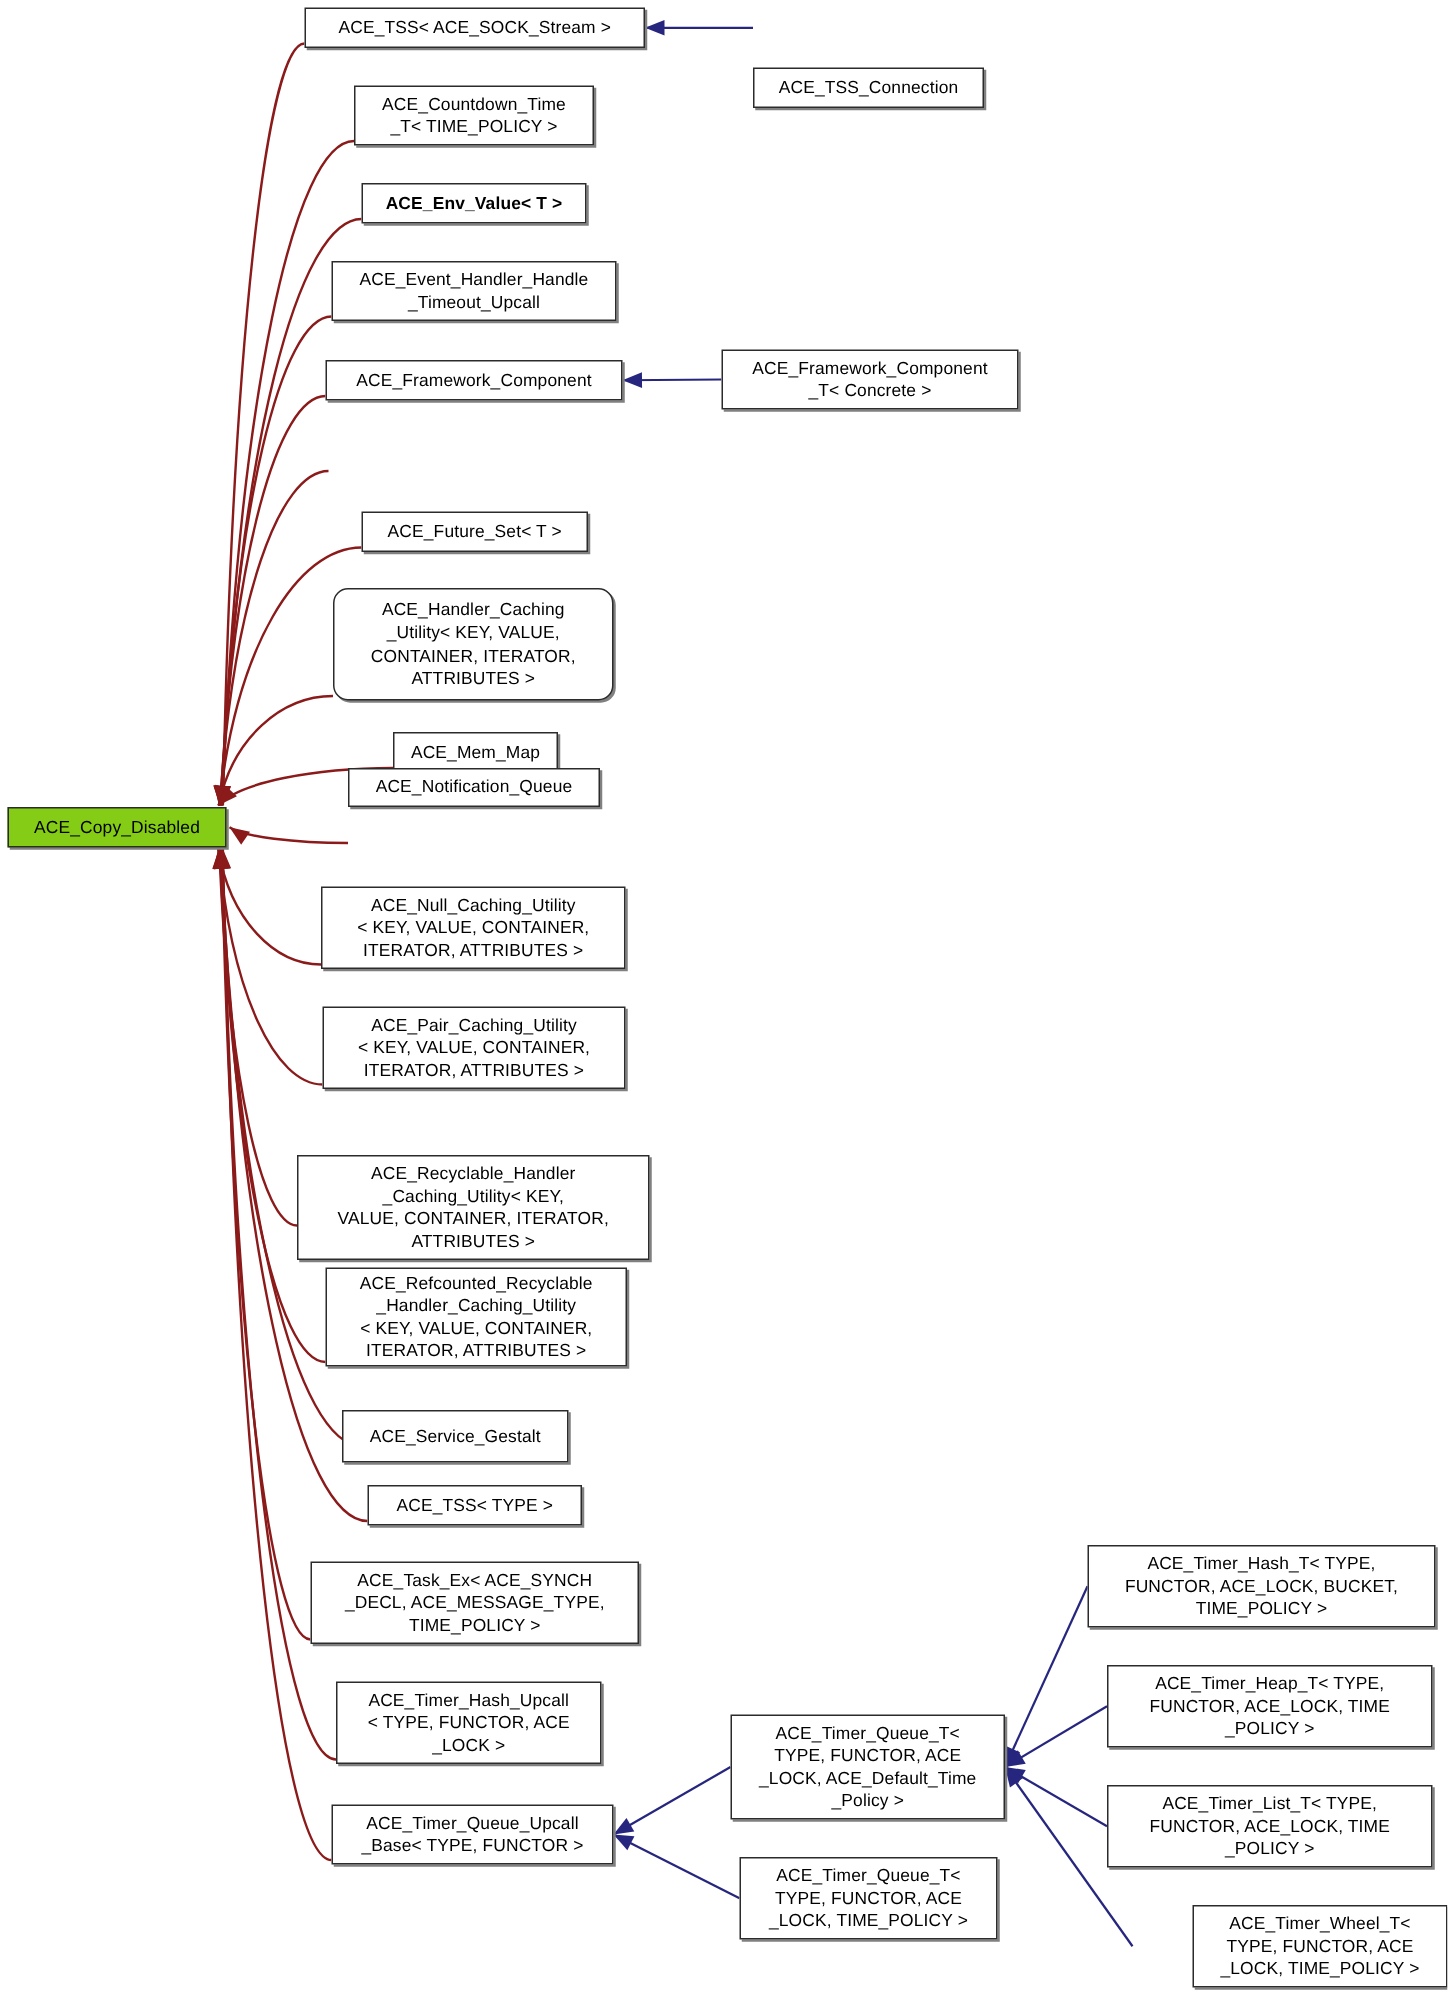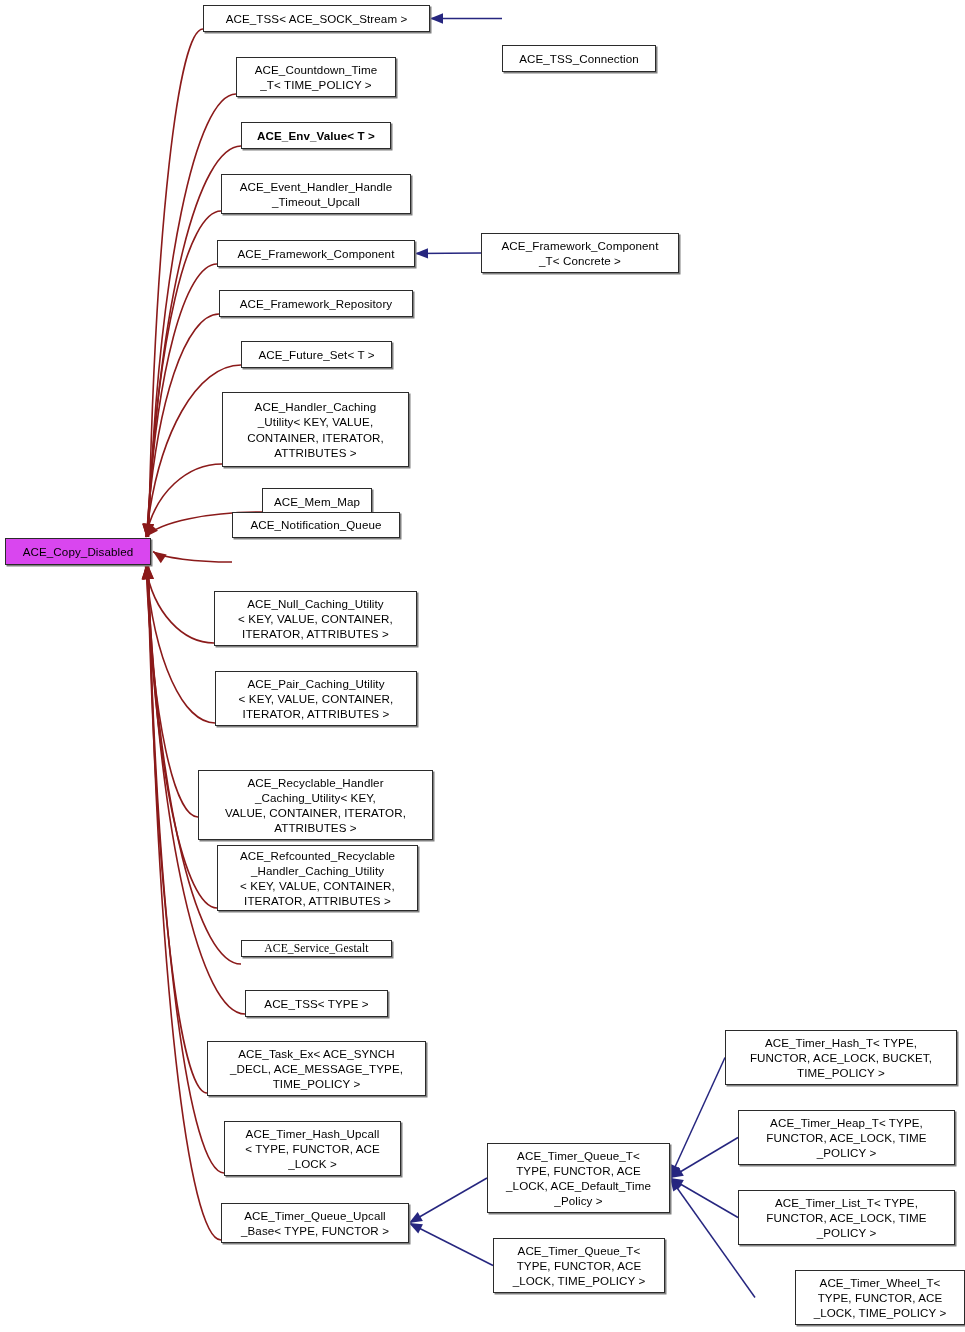--- a/index.html
+++ b/index.html
@@ -24,21 +24,21 @@
     text-align:center;
     color:#000000;
     font-size:11.6px;
     line-height:1.30;
     letter-spacing:0.1px;
     white-space:pre-line;
     padding:6px 3px;
     z-index:2;
   }
   .node.root{
-    background:#d946ef;
+    background:#84cc16;
     border-color:#2b2b2b;
   }
 </style>
 </head>
 <body>
 
 <div id="diagram">
   <svg id="edges" width="965" height="1332" viewBox="0 0 965 1332">
       <path d="M 755 1297.5 L 670 1178" fill="none" stroke="#26267f" stroke-width="1.5"></path>
       <path d="M 738 1217.5 L 670 1178" fill="none" stroke="#26267f" stroke-width="1.5"></path>
@@ -99,43 +99,42 @@
     <div class="node" style="left: 203px; top: 5px; width: 227px; height: 27px;">ACE_TSS&lt; ACE_SOCK_Stream &gt;</div>
     <div class="node" style="left: 502px; top: 5px; width: 154px; height: 27px; margin-top: 40px;">ACE_TSS_Connection</div>
     <div class="node" style="left: 236px; top: 57px; width: 160px; height: 40px;">ACE_Countdown_Time
 _T&lt; TIME_POLICY &gt;</div>
     <div class="node" style="left: 241px; top: 122px; width: 150px; height: 27px; font-weight: bold;">ACE_Env_Value&lt; T &gt;</div>
     <div class="node" style="left: 221px; top: 174px; width: 190px; height: 40px;">ACE_Event_Handler_Handle
 _Timeout_Upcall</div>
     <div class="node" style="left: 217px; top: 240px; width: 198px; height: 27px;">ACE_Framework_Component</div>
     <div class="node" style="left: 481px; top: 233px; width: 198px; height: 40px;">ACE_Framework_Component
 _T&lt; Concrete &gt;</div>
-    <div class="node" style="left: 219px; top: 290px; width: 194px; height: 27px;">ACE_Framework_Repository</div>
     <div class="node" style="left: 241px; top: 341px; width: 151px; height: 27px;">ACE_Future_Set&lt; T &gt;</div>
-    <div class="node" style="left: 222px; top: 392px; width: 187px; height: 75px;">ACE_Handler_Caching
+    <div class="node" style="left: 222px; top: 392px; width: 187px; height: 75px; border-radius: 10px;">ACE_Handler_Caching
 _Utility&lt; KEY, VALUE,
 CONTAINER, ITERATOR,
 ATTRIBUTES &gt;</div>
     <div class="node" style="left: 262px; top: 488px; width: 110px; height: 27px;">ACE_Mem_Map</div>
     <div class="node" style="left: 232px; top: 512px; width: 168px; height: 26px;">ACE_Notification_Queue</div>
     <div class="node" style="left: 214px; top: 591px; width: 203px; height: 55px;">ACE_Null_Caching_Utility
 &lt; KEY, VALUE, CONTAINER,
 ITERATOR, ATTRIBUTES &gt;</div>
     <div class="node" style="left: 215px; top: 671px; width: 202px; height: 55px;">ACE_Pair_Caching_Utility
 &lt; KEY, VALUE, CONTAINER,
 ITERATOR, ATTRIBUTES &gt;</div>
     <div class="node" style="left: 198px; top: 770px; width: 235px; height: 70px;">ACE_Recyclable_Handler
 _Caching_Utility&lt; KEY,
 VALUE, CONTAINER, ITERATOR,
 ATTRIBUTES &gt;</div>
     <div class="node" style="left: 217px; top: 845px; width: 201px; height: 66px;">ACE_Refcounted_Recyclable
 _Handler_Caching_Utility
 &lt; KEY, VALUE, CONTAINER,
 ITERATOR, ATTRIBUTES &gt;</div>
-    <div class="node" style="left: 241px; top: 940px; width: 151px; height: 17px; font-family: Liberation Serif, serif;">ACE_Service_Gestalt</div>
+    <div class="node" style="left: 228px; top: 940px; width: 151px; height: 35px;">ACE_Service_Gestalt</div>
     <div class="node" style="left: 245px; top: 990px; width: 143px; height: 27px;">ACE_TSS&lt; TYPE &gt;</div>
     <div class="node" style="left: 207px; top: 1041px; width: 219px; height: 55px;">ACE_Task_Ex&lt; ACE_SYNCH
 _DECL, ACE_MESSAGE_TYPE,
 TIME_POLICY &gt;</div>
     <div class="node" style="left: 224px; top: 1121px; width: 177px; height: 55px;">ACE_Timer_Hash_Upcall
 &lt; TYPE, FUNCTOR, ACE
 _LOCK &gt;</div>
     <div class="node" style="left: 221px; top: 1203px; width: 188px; height: 40px;">ACE_Timer_Queue_Upcall
 _Base&lt; TYPE, FUNCTOR &gt;</div>
     <div class="node" style="left: 487px; top: 1143px; width: 183px; height: 70px;">ACE_Timer_Queue_T&lt;

